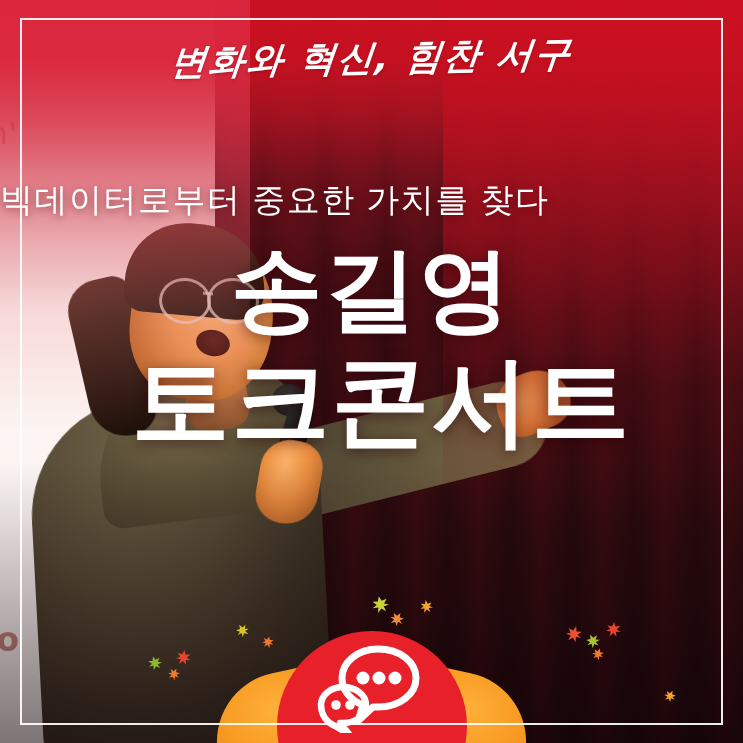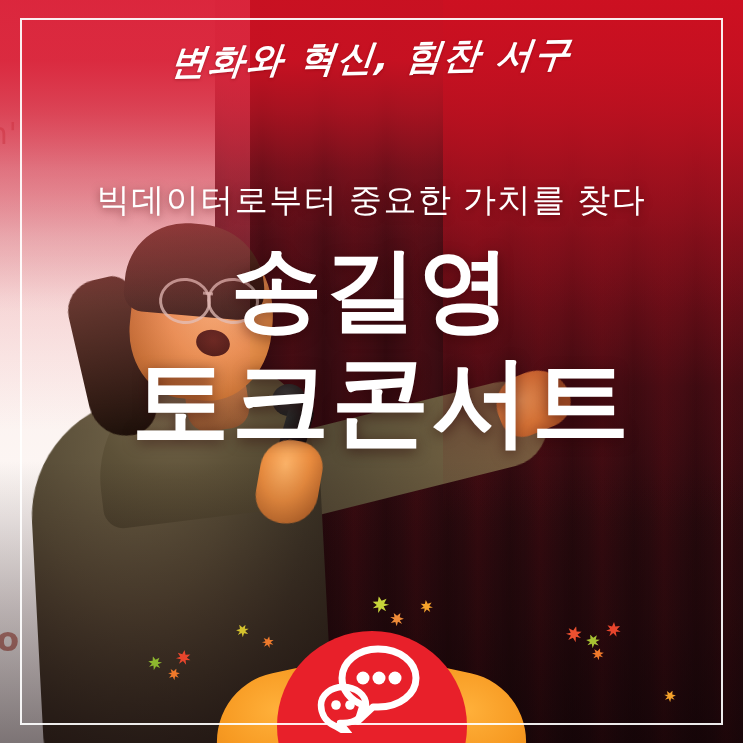--- a/index.html
+++ b/index.html
@@ -264,21 +264,21 @@
     font-size: 36px;
     font-weight: bold;
     font-style: italic;
     letter-spacing: 2px;
     text-shadow: 0 1px 3px rgba(110,0,10,0.40);
     transform: skewX(-7deg) rotate(-1.2deg);
   }
   .subtitle {
     position: absolute;
     left: 0; right: 0; top: 178px;
-    text-align: center;
+    text-align: left;
     color: #ffffff;
     font-size: 33px;
     font-weight: 500;
     letter-spacing: 1.5px;
     text-shadow: 0 2px 8px rgba(60,0,8,0.55);
   }
   .headline {
     position: absolute;
     left: 0; right: 0;
     text-align: center;

